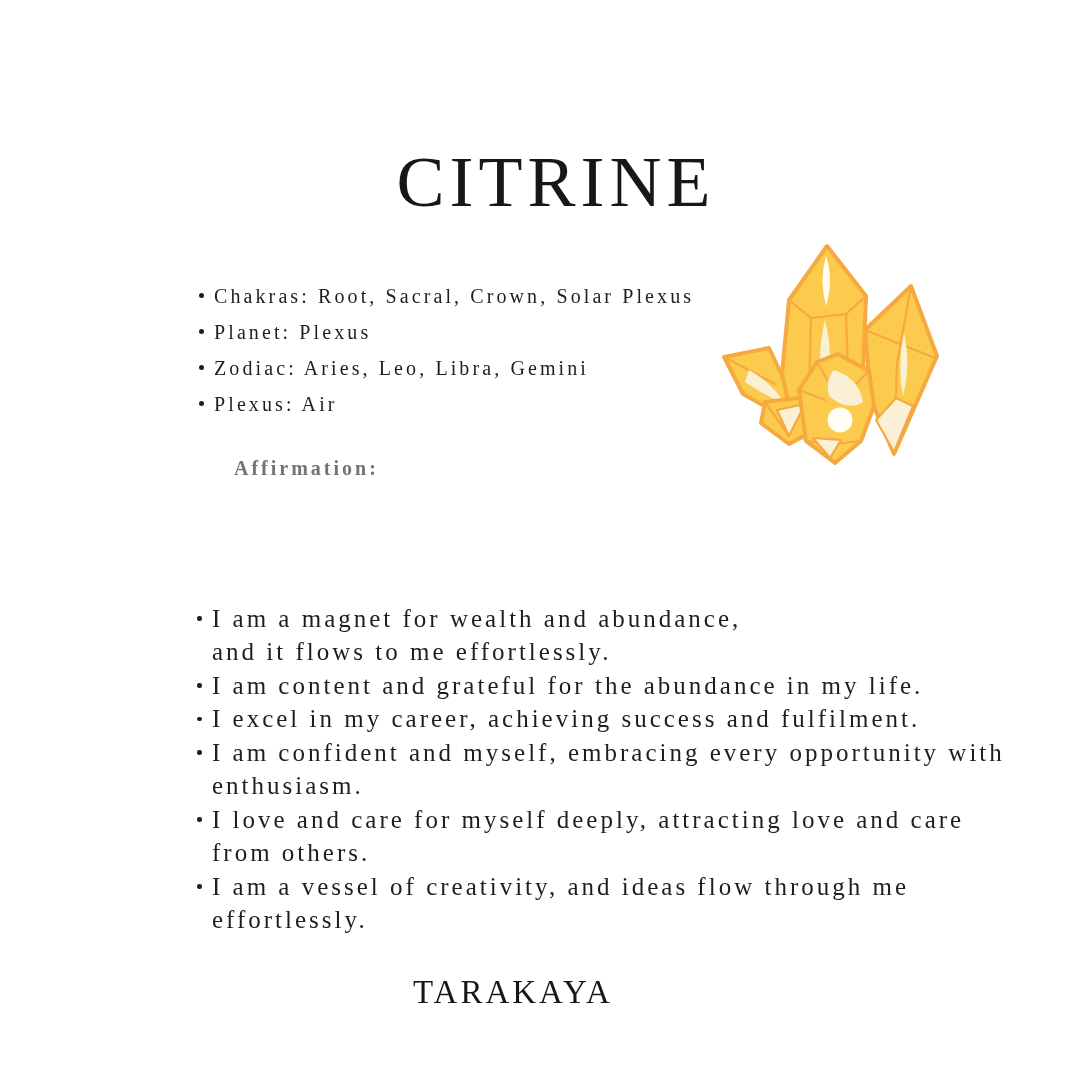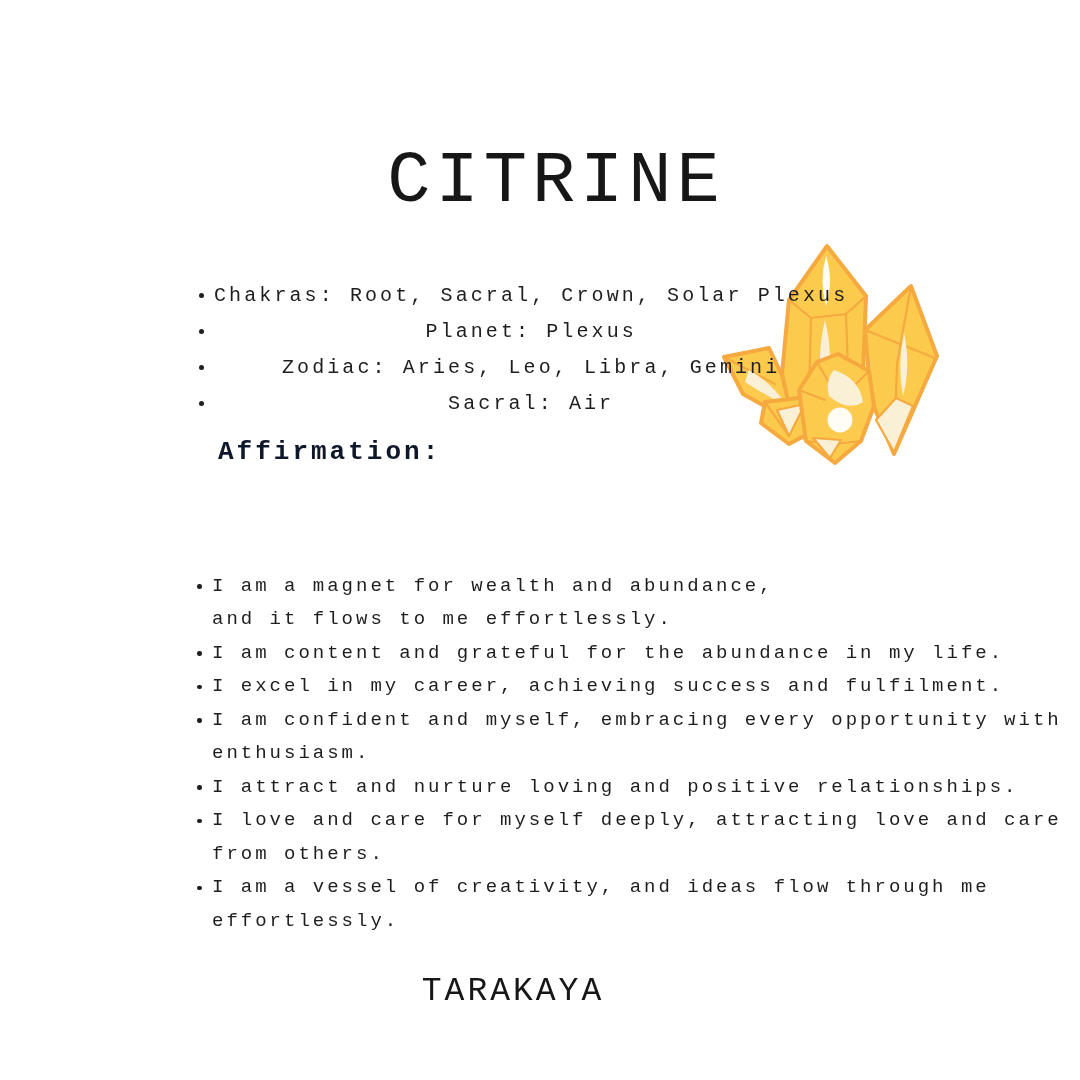--- a/index.html
+++ b/index.html
@@ -1,21 +1,21 @@
 <!DOCTYPE html>
 <html style="--crystal-fill: #FCCB4E; --crystal-outline: #F5A93F; --crystal-highlight: #F9F0D6; --crystal-spark: #FFFDF4;"><head>
 <meta charset="utf-8">
 <style>
   html,body { margin:0; padding:0; background:#ffffff; }
   .page {
     position:relative;
     width:1080px; height:1004px;
     background:#ffffff;
     overflow:hidden;
-    font-family:Liberation Mono, monospace;
+    font-family:Liberation Serif, serif;
     color:#1e1e1e;
   }
 
   
   .title {
     position:absolute;
     top:146px; left:16px; width:100%;
     margin:0;
     text-align:center;
     font-size:72px;
@@ -35,21 +35,20 @@
   
   .props {
     position:absolute;
     left:195px; top:278px;
     margin:0; padding:0;
     list-style:none;
     font-size:20px;
     letter-spacing:3.1px;
     line-height:36px;
     white-space:nowrap;
-    text-align:center;
   }
   .props li {
     position:relative;
     padding-left:19px;
   }
   .props li::before {
     content:"";
     position:absolute;
     left:4px; top:15px;
     width:5px; height:5px;
@@ -57,32 +56,32 @@
     background:#1e1e1e;
   }
 
   
   .affirm {
     position:absolute;
     left:195px; top:436px;
     width:820px;
   }
   .affirm-heading {
-    margin:0;
+    margin:16px;
     padding-left:23px;
-    font-size:26px;
+    font-size:20px;
     font-weight:bold;
     letter-spacing:3px;
     line-height:33px;
-    color:#0f172a;
+    color:#737373;
   }
   .affirm-list {
     margin:0; padding:0;
     list-style:none;
-    font-size:19px;
+    font-size:25px;
     letter-spacing:3px;
     line-height:33.5px;
     white-space:pre;
   }
   .affirm-list li {
     position:relative;
     padding-left:17px;
   }
   .affirm-list li::before {
     content:"";
@@ -159,29 +158,29 @@
     </g>
   </svg>
 
   <h1 class="title">CITRINE</h1>
 
   <ul class="props">
 
   <li class="prop-item">Chakras: Root, Sacral, Crown, Solar Plexus</li>
       <li class="prop-item">Planet: Plexus</li>
       <li class="prop-item">Zodiac: Aries, Leo, Libra, Gemini</li>
-      <li class="prop-item">Sacral: Air</li>
+      <li class="prop-item">Plexus: Air</li>
     </ul>
 
   <section class="affirm">
     <h2 class="affirm-heading">Affirmation:</h2>
     <ul class="affirm-list">
       
     <li class="affirm-item">I am a magnet for wealth and abundance,
 and it flows to me effortlessly.</li><li class="affirm-item">I am content and grateful for the abundance in my life.</li><li class="affirm-item">I excel in my career, achieving success and fulfilment.</li><li class="affirm-item">I am confident and myself, embracing every opportunity with
-enthusiasm.</li><li class="affirm-item">I attract and nurture loving and positive relationships.</li><li class="affirm-item">I love and care for myself deeply, attracting love and care
+enthusiasm.</li><li class="affirm-item">I love and care for myself deeply, attracting love and care
 from others.</li><li class="affirm-item">I am a vessel of creativity, and ideas flow through me
 effortlessly.</li></ul>
   </section>
 
   <div class="brand">TARAKAYA</div>
 
 </div>
 
 </body></html>

